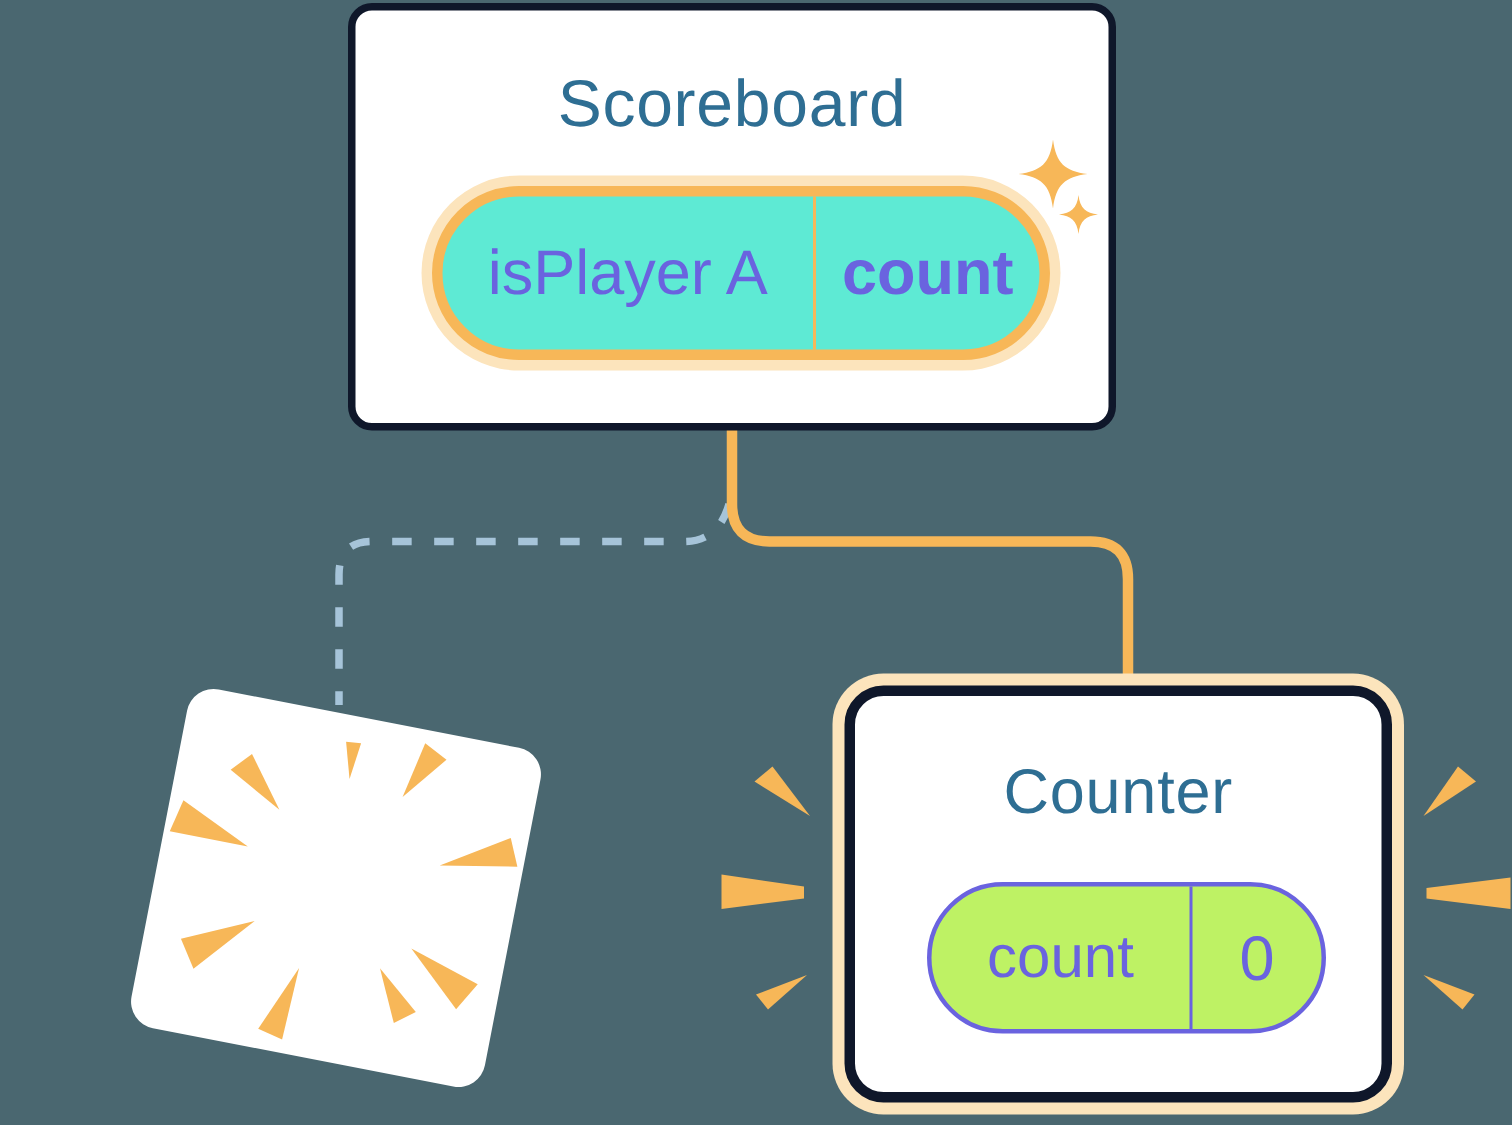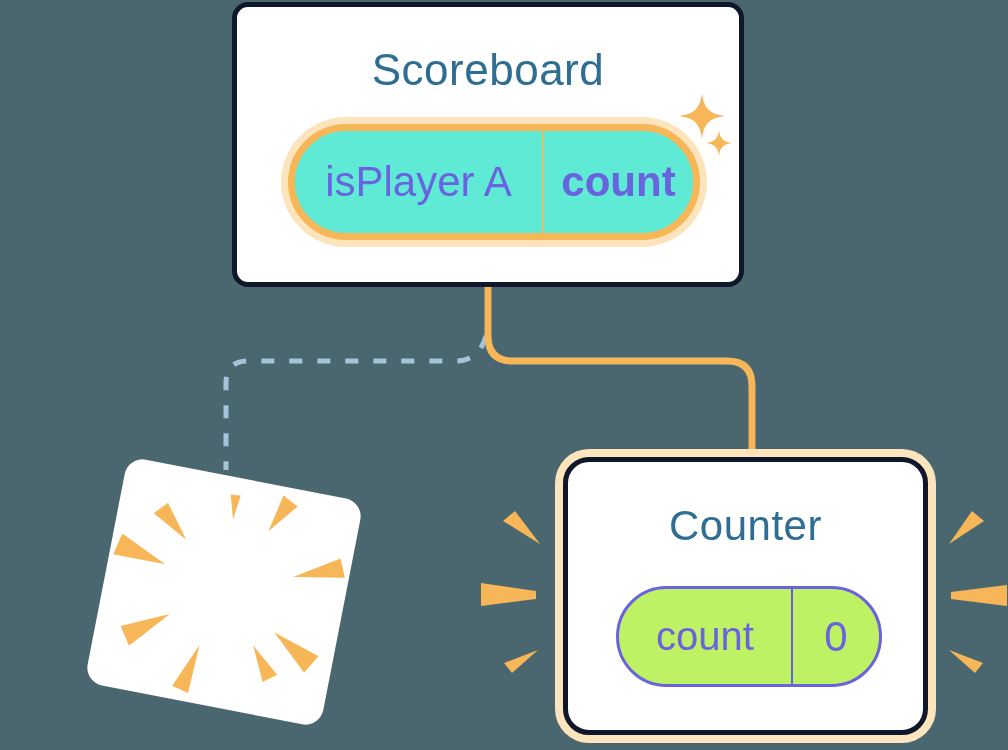--- a/index.html
+++ b/index.html
@@ -36,21 +36,21 @@
     display:flex;align-items:center;justify-content:center;
     color:#6A63DF;font-size:42px;white-space:nowrap;
   }
   .score-pill .pill-key{width:247px;}
   .score-pill .pill-divider{width:2px;background:#F7B758;}
   .score-pill .pill-value{flex:1;font-weight:700;}
 
   
   .counter-card{
     position:absolute;left:563px;top:457px;width:365px;height:278px;
-    background:#FFFFFF;border:5px solid #0f172a;border-radius:26px;
+    background:#FFFFFF;border:7px solid #0f172a;border-radius:26px;
     box-shadow:0 0 0 8px #FCE4BC;
     z-index:2;
   }
   .counter-card .card-title{margin-top:40px;font-size:42px;}
   .counter-pill{
     position:absolute;left:48px;top:124px;width:266px;height:101px;
     background:#bef264;border:3px solid #6A63DF;border-radius:52px;
     display:flex;align-items:stretch;
   }
   .counter-pill .pill-key{width:172px;font-size:40px;}

